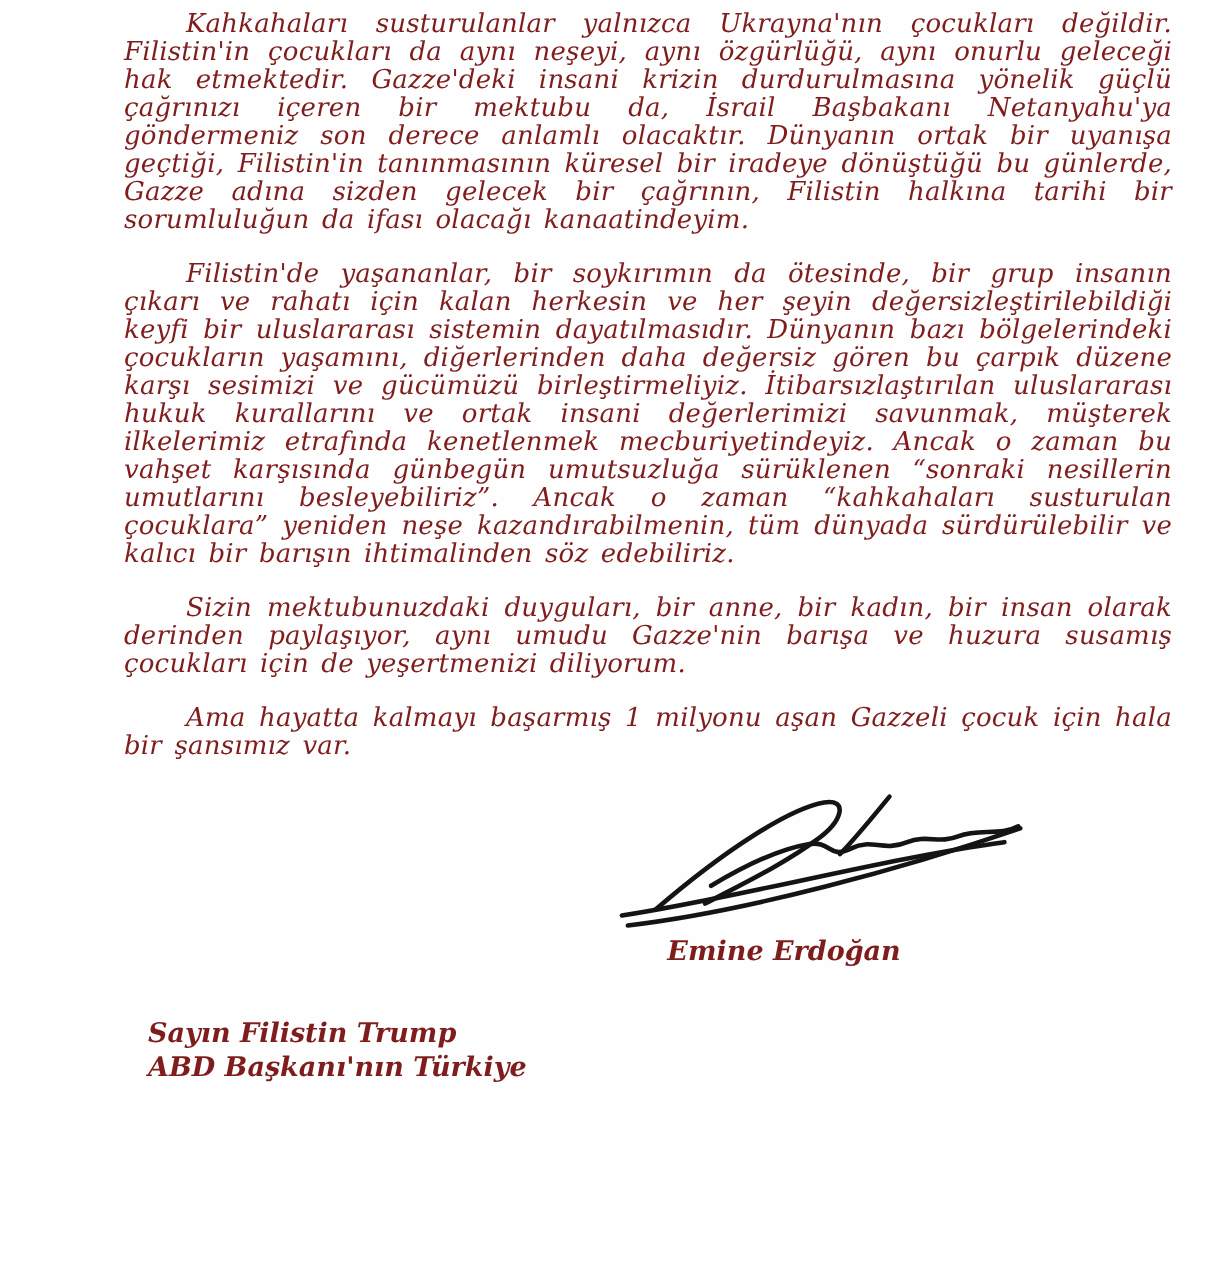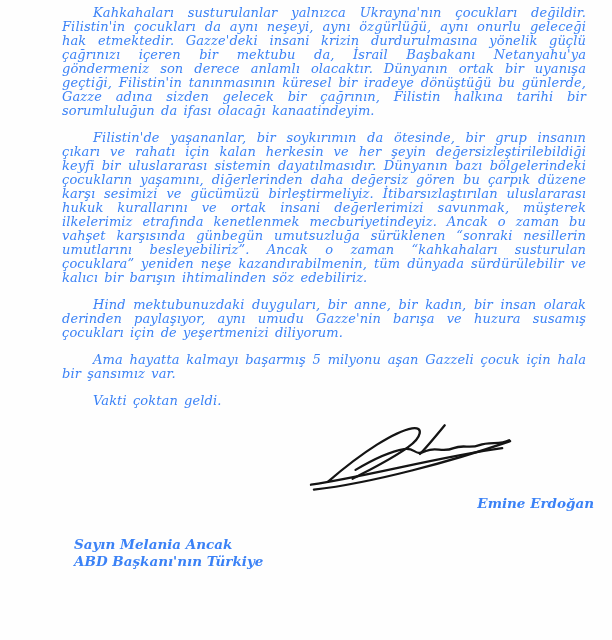--- a/index.html
+++ b/index.html
@@ -8,21 +8,21 @@
     background: #ffffff;
   }
   .page {
     position: relative;
     width: 612px;
     height: 640px;
     background: #fefefe;
     overflow: hidden;
     font-family: "DejaVu Serif", serif;
     font-style: italic;
-    color: #3b82f6;
+    color: #7f1d1d;
     box-sizing: border-box;
     padding: 6px 26px 0 62px;
   }
   .body-text p {
     margin: 0 0 13px 0;
     font-size: 13px;
     line-height: 14px;
     text-align: justify;
     text-indent: 31px;
     word-spacing: 2px;
@@ -34,60 +34,59 @@
     height: 72px;
   }
   .signature-area svg {
     display: block;
     width: 218px;
     height: 72px;
   }
   .sign-block {
     margin: 2px 0 12px 128px;
     width: 404px;
-    text-align: right;
+    text-align: center;
     font-weight: bold;
     font-size: 13.5px;
     line-height: 17px;
   }
   .recipient-block {
     margin: 24px 0 0 12px;
     font-weight: bold;
     font-size: 13.5px;
     line-height: 16.5px;
     text-align: left;
   }
 </style>
 </head>
 <body>
 
 <div class="page">
 
   <div class="body-text">
     <p>Kahkahaları susturulanlar yalnızca Ukrayna'nın çocukları değildir. Filistin'in çocukları da aynı neşeyi, aynı özgürlüğü, aynı onurlu geleceği hak etmektedir. Gazze'deki insani krizin durdurulmasına yönelik güçlü çağrınızı içeren bir mektubu da, İsrail Başbakanı Netanyahu'ya göndermeniz son derece anlamlı olacaktır. Dünyanın ortak bir uyanışa geçtiği, Filistin'in tanınmasının küresel bir iradeye dönüştüğü bu günlerde, Gazze adına sizden gelecek bir çağrının, Filistin halkına tarihi bir sorumluluğun da ifası olacağı kanaatindeyim.</p>
     <p>Filistin'de yaşananlar, bir soykırımın da ötesinde, bir grup insanın çıkarı ve rahatı için kalan herkesin ve her şeyin değersizleştirilebildiği keyfi bir uluslararası sistemin dayatılmasıdır. Dünyanın bazı bölgelerindeki çocukların yaşamını, diğerlerinden daha değersiz gören bu çarpık düzene karşı sesimizi ve gücümüzü birleştirmeliyiz. İtibarsızlaştırılan uluslararası hukuk kurallarını ve ortak insani değerlerimizi savunmak, müşterek ilkelerimiz etrafında kenetlenmek mecburiyetindeyiz. Ancak o zaman bu vahşet karşısında günbegün umutsuzluğa sürüklenen “sonraki nesillerin umutlarını besleyebiliriz”. Ancak o zaman “kahkahaları susturulan çocuklara” yeniden neşe kazandırabilmenin, tüm dünyada sürdürülebilir ve kalıcı bir barışın ihtimalinden söz edebiliriz.</p>
-    <p>Hind mektubunuzdaki duyguları, bir anne, bir kadın, bir insan olarak derinden paylaşıyor, aynı umudu Gazze'nin barışa ve huzura susamış çocukları için de yeşertmenizi diliyorum.</p>
-    <p>Ama hayatta kalmayı başarmış 5 milyonu aşan Gazzeli çocuk için hala bir şansımız var.</p>
-    <p>Vakti çoktan geldi.</p>
+    <p>Sizin mektubunuzdaki duyguları, bir anne, bir kadın, bir insan olarak derinden paylaşıyor, aynı umudu Gazze'nin barışa ve huzura susamış çocukları için de yeşertmenizi diliyorum.</p>
+    <p>Ama hayatta kalmayı başarmış 1 milyonu aşan Gazzeli çocuk için hala bir şansımız var.</p>
   </div>
 
   <div class="signature-area">
     <svg viewBox="0 0 220 72" xmlns="http://www.w3.org/2000/svg" aria-hidden="true">
       <g fill="none" stroke="#141414" stroke-width="2.3" stroke-linecap="round">
         <path d="M8 69 C 68 62, 148 40, 206 20"></path>
         <path d="M5 64 C 64 55, 138 35, 198 27"></path>
         <path d="M22 61 C 58 30, 90 10, 107 7 C 119 5, 117 16, 103 26 C 87 38, 62 50, 47 58"></path>
         <path d="M50 49 C 70 37, 87 30, 99 28 C 111 26, 109 36, 121 30 C 131 25, 137 32, 149 27 C 159 23, 165 28, 175 24 C 185 20, 196 24, 205 19"></path>
         <path d="M140 4 C 131 15, 122 26, 115 33"></path>
       </g>
     </svg>
   </div>
 
   <div class="sign-block">
     <div>Emine Erdoğan</div>
   </div>
 
   <div class="recipient-block">
-    <div>Sayın Melania Ancak</div>
+    <div>Sayın Filistin Trump</div>
     <div>ABD Başkanı'nın Türkiye</div>
   </div>
 
 </div>
 
 </body></html>

